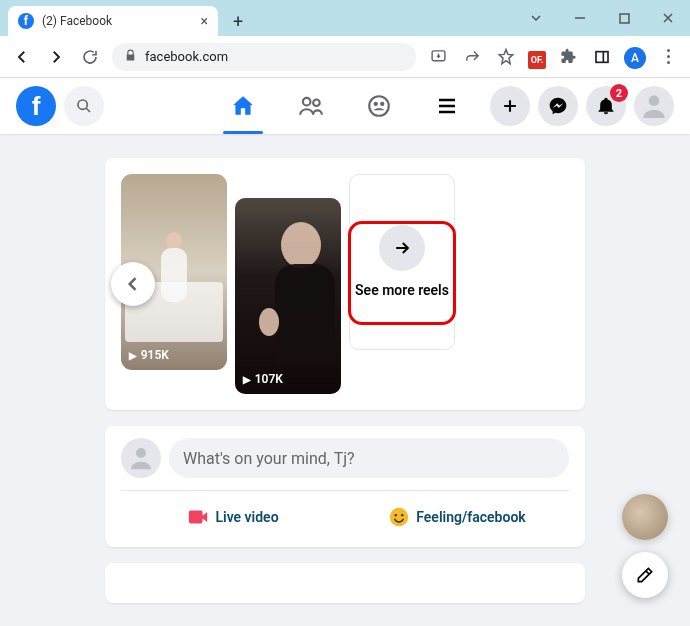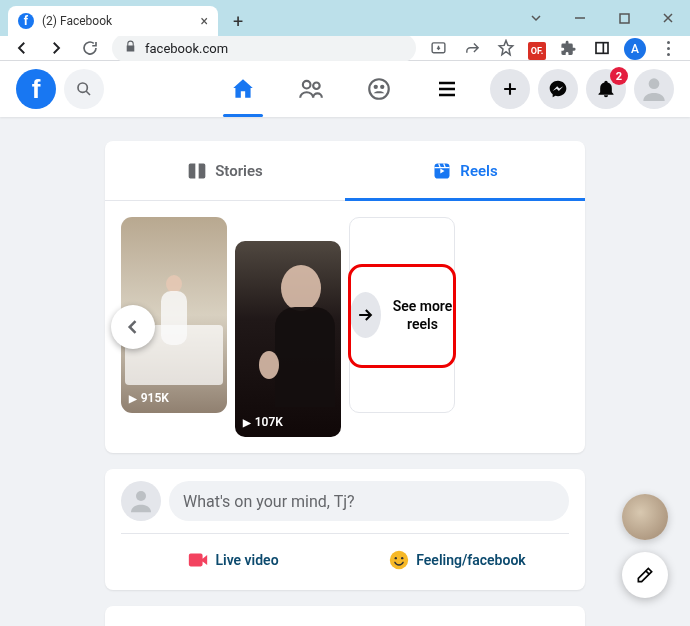--- a/index.html
+++ b/index.html
@@ -8,21 +8,21 @@
 
 .titlebar { height: 36px; background: #bce0ea; display: flex; align-items: flex-end; position: relative; }
 .tab { background: #fff; height: 30px; margin-left: 8px; border-radius: 8px 8px 0 0; display: flex; align-items: center; padding: 0 10px; gap: 8px; font-size: 12px; color: #333; width: 210px; }
 .tab .favicon { width: 16px; height: 16px; background: #1877f2; border-radius: 50%; display: flex; align-items: center; justify-content: center; color: #fff; font-weight: bold; font-size: 12px; }
 .tab .close { margin-left: auto; color: #555; font-size: 14px; line-height: 1; }
 .newtab { width: 28px; height: 28px; display: flex; align-items: center; justify-content: center; color: #333; font-size: 18px; margin-left: 6px; margin-bottom: 1px; }
 .winbtns { position: absolute; right: 0; top: 0; display: flex; height: 36px; }
 .winbtn { width: 44px; display: flex; align-items: center; justify-content: center; color: #555; }
 .winbtn svg { stroke: #555; fill: none; }
 
-.toolbar { height: 25px; background: #fff; display: flex; align-items: center; padding: 0 10px; gap: 10px; border-bottom: 1px solid #dadce0; }
+.toolbar { height: 42px; background: #fff; display: flex; align-items: center; padding: 0 10px; gap: 10px; border-bottom: 1px solid #dadce0; }
 .tbtn { width: 24px; height: 24px; display: flex; align-items: center; justify-content: center; color: #5f6368; }
 .addr { flex: 1; height: 28px; background: #f1f3f4; border-radius: 14px; display: flex; align-items: center; padding: 0 12px; gap: 8px; font-size: 13px; color: #202124; }
 .addr .lock { color: #5f6368; }
 .ticons { display: flex; align-items: flex-end; gap: 10px; }
 .ext-of { width: 18px; height: 18px; background: #d93025; color: #fff; font-size: 9px; font-weight: bold; display: flex; align-items: center; justify-content: center; border-radius: 2px; }
 .avatar-a { width: 22px; height: 22px; background: #1a73e8; color: #fff; border-radius: 50%; display: flex; align-items: center; justify-content: center; font-size: 12px; font-weight: 500; }
 .kebab { display: flex; flex-direction: column; gap: 3px; }
 .kebab span { width: 3px; height: 3px; background: #5f6368; border-radius: 50%; }
 
 
@@ -48,21 +48,21 @@
 .tabbtn.active { color: #1877f2; }
 .tabbtn.active::after { content: ""; position: absolute; bottom: -1px; left: 0; right: 0; height: 3px; background: #1877f2; }
 
 .reels-row { padding: 16px; display: flex; gap: 8px; position: relative; }
 .reel { width: 106px; height: 196px; border-radius: 10px; position: relative; overflow: hidden; background: #333; flex-shrink: 0; }
 .reel .views { position: absolute; bottom: 8px; left: 8px; color: #fff; font-size: 12px; font-weight: 600; display: flex; align-items: center; gap: 4px; }
 .reel .views::before { content: "▶"; font-size: 10px; }
 .reel1 { background: linear-gradient(160deg, #6b4a3a 0%, #3a2820 35%, #7a3a5a 50%, #4a2030 100%); }
 .reel2 { background: linear-gradient(180deg, #b8a890 0%, #d8d0c0 50%, #908070 100%); border-radius: 11px; }
 .reel3 { background: linear-gradient(180deg, #504840 0%, #201818 40%, #100808 100%); margin-top: 24px; }
-.see-more { width: 106px; height: 196px; border: 1px solid #e4e6eb; border-radius: 10px; display: flex; flex-direction: row; align-items: center; justify-content: center; gap: 10px; }
+.see-more { width: 106px; height: 176px; border: 1px solid #e4e6eb; border-radius: 10px; display: flex; flex-direction: column; align-items: center; justify-content: center; gap: 10px; }
 .see-more-btn { width: 46px; height: 46px; background: #e4e6eb; border-radius: 50%; display: flex; align-items: center; justify-content: center; }
 .see-more-txt { font-size: 14px; font-weight: 600; color: #050505; text-align: center; line-height: 1.3; }
 .highlight { border: 3px solid #e00; border-radius: 14px; padding: 8px; position: absolute; }
 .prev-btn { position: absolute; left: 0; top: 50%; transform: translate(6px,-50%); width: 44px; height: 44px; background: #fff; border-radius: 50%; box-shadow: 0 2px 6px rgba(0,0,0,0.3); display: flex; align-items: center; justify-content: center; z-index: 2; }
 
 .composer { padding: 12px 16px; }
 .composer-top { display: flex; gap: 8px; align-items: center; padding-bottom: 12px; justify-content: flex-end; }
 .composer-av { width: 40px; height: 40px; background: #e4e6eb; border-radius: 50%; display: flex; align-items: center; justify-content: center; }
 .composer-input { flex: 1; height: 40px; background: #f0f2f5; border-radius: 20px; display: flex; align-items: center; padding: 0 14px; color: #65676b; font-size: 16px; }
 .composer-actions { display: flex; border-top: 1px solid #e4e6eb; padding-top: 8px; }
@@ -241,36 +241,20 @@
           <circle cx="12" cy="8" r="4"></circle>
           <path d="M4 21c0-4 4-6 8-6s8 2 8 6z"></path>
         </svg>
     </div>
   </div>
 </div>
 
 <div class="content">
 
   <div class="card">
-    <div class="tabs">
-      <div class="tabbtn">
-        <svg width="20" height="20" viewBox="0 0 24 24" fill="#65676b">
-            <path d="M4 3h6v18H4a2 2 0 0 1-2-2V5a2 2 0 0 1 2-2zm10 0h6a2 2 0 0 1 2 2v14a2 2 0 0 1-2 2h-6z"></path>
-          </svg>
-        <span>Stories</span>
-      </div>
-      <div class="tabbtn active">
-        <svg width="20" height="20" viewBox="0 0 24 24" fill="#1877f2">
-            <rect x="3" y="3" width="18" height="18" rx="4"></rect>
-            <path d="M10 9l5 3-5 3z" fill="#fff"></path>
-            <path d="M3 8h18M8 3l2 5M14 3l2 5" stroke="#fff" stroke-width="1.5" fill="none"></path>
-          </svg>
-        <span>Reels</span>
-      </div>
-    </div>
     <div class="reels-row">
       <div class="prev-btn">
         <svg width="20" height="20" viewBox="0 0 24 24" fill="none" stroke="#65676b" stroke-width="3">
             <path d="M15 5L8 12l7 7"></path>
           </svg>
       </div>
       <div class="reel reel2">
         <span class="bed"></span>
           <span class="sil h"></span>
           <span class="sil b"></span>

